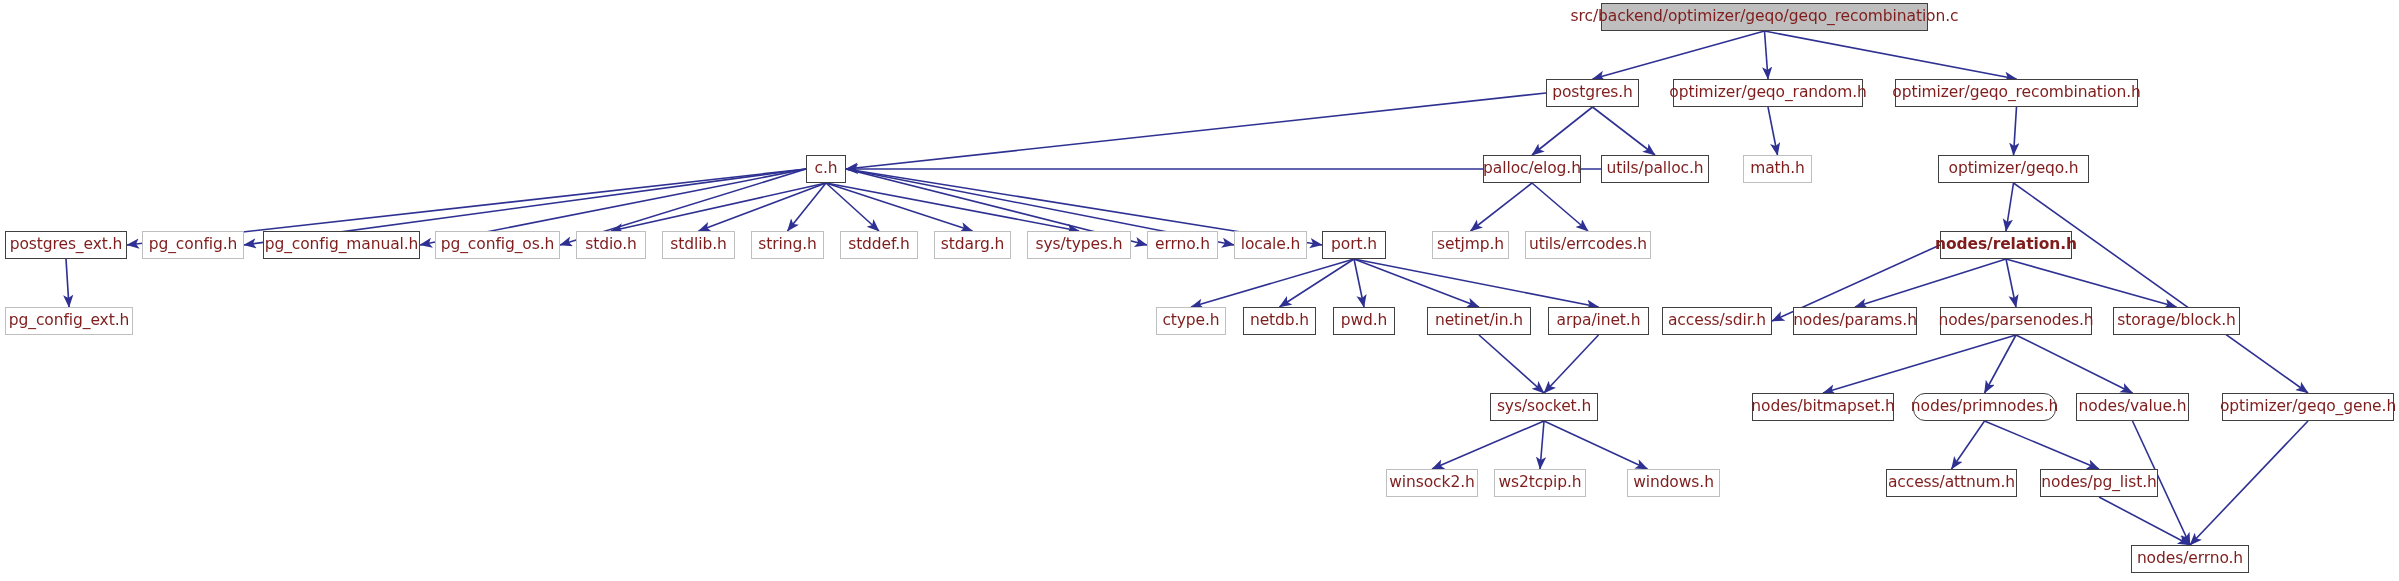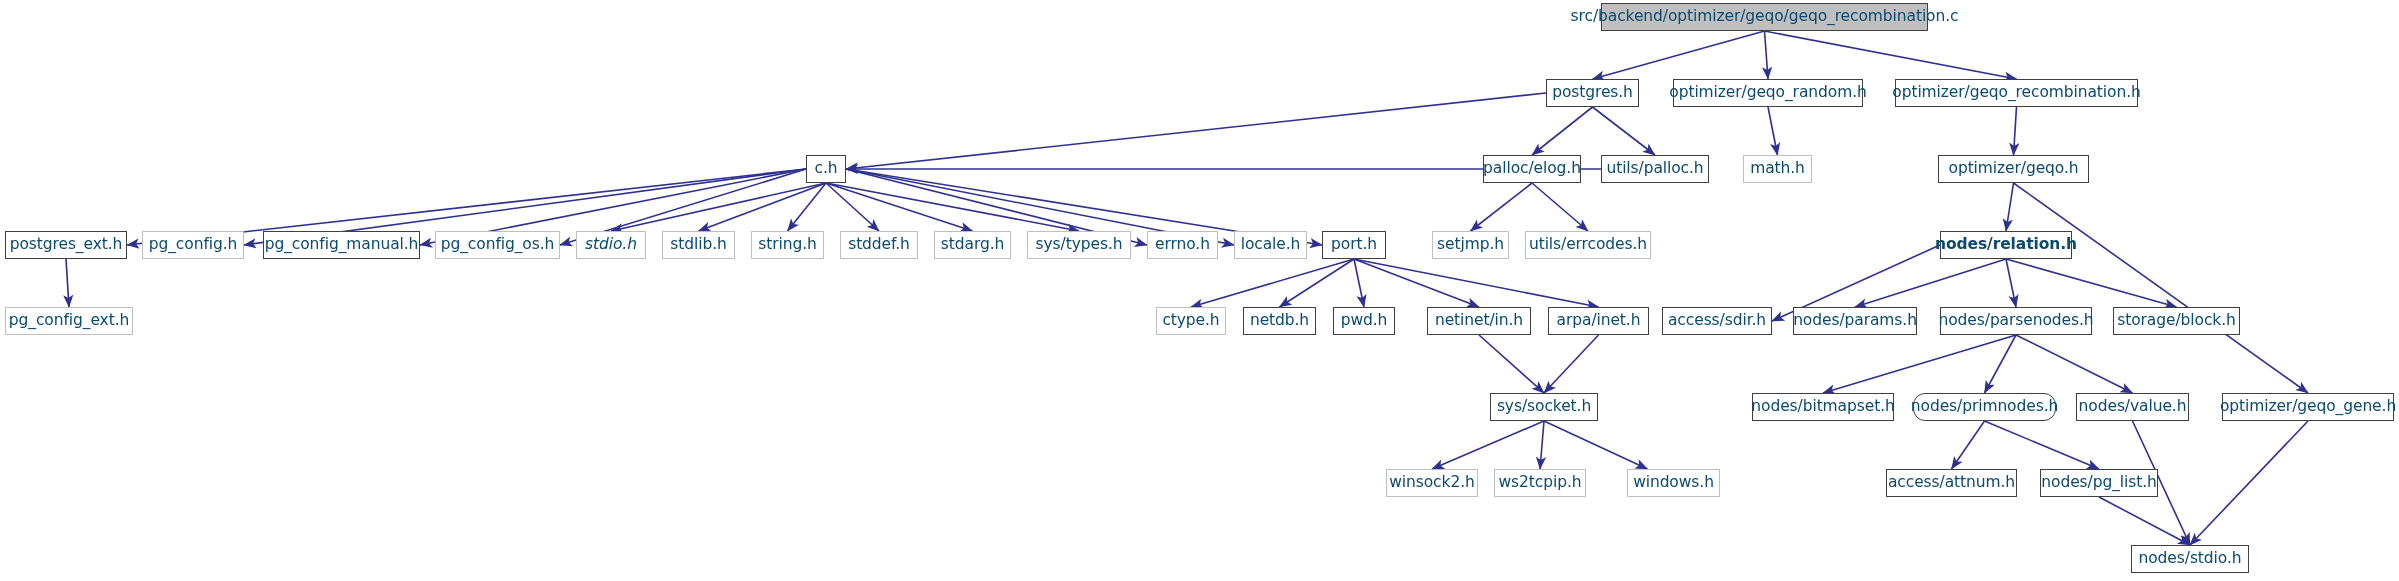--- a/index.html
+++ b/index.html
@@ -14,21 +14,21 @@
   #edges{position:absolute;left:0;top:0;width:2399px;height:581px;}
   .node{
     position:absolute;
     box-sizing:border-box;
     display:flex;
     align-items:center;
     justify-content:center;
     white-space:nowrap;
     font-size:15.5px;
     line-height:1;
-    color:#0c4a6e;
+    color:#7f1d1d;
     background:#ffffff;
     border:1px solid #bfbfbf;
     letter-spacing:-0.1px;
   }
   .node.solid{ border:1px solid #404040; }
   .node.root{
     background:#bfbfbf;
     border:1px solid #404040;
   }
 </style>
@@ -127,21 +127,21 @@
       </div>
       <div class="node" style="left: 142px; top: 231px; width: 102px; height: 28px;">
         <span>pg_config.h</span>
       </div>
       <div class="node solid" style="left: 263px; top: 231px; width: 157px; height: 28px;">
         <span>pg_config_manual.h</span>
       </div>
       <div class="node" style="left: 435px; top: 231px; width: 125px; height: 28px;">
         <span>pg_config_os.h</span>
       </div>
-      <div class="node" style="left: 576px; top: 231px; width: 70px; height: 28px; font-style: italic;">
+      <div class="node" style="left: 576px; top: 231px; width: 70px; height: 28px;">
         <span>stdio.h</span>
       </div>
       <div class="node" style="left: 662px; top: 231px; width: 73px; height: 28px;">
         <span>stdlib.h</span>
       </div>
       <div class="node" style="left: 751px; top: 231px; width: 73px; height: 28px;">
         <span>string.h</span>
       </div>
       <div class="node" style="left: 840px; top: 231px; width: 78px; height: 28px;">
         <span>stddef.h</span>
@@ -224,16 +224,16 @@
       <div class="node" style="left: 1601px; top: 469px; width: 93px; height: 28px; margin-left: 26px;">
         <span>windows.h</span>
       </div>
       <div class="node solid" style="left: 1886px; top: 469px; width: 131px; height: 28px;">
         <span>access/attnum.h</span>
       </div>
       <div class="node solid" style="left: 2040px; top: 469px; width: 118px; height: 28px;">
         <span>nodes/pg_list.h</span>
       </div>
       <div class="node solid" style="left: 2131px; top: 545px; width: 118px; height: 28px;">
-        <span>nodes/stdio.h</span>
+        <span>nodes/errno.h</span>
       </div>
     </div>
 </div>
 
 </body></html>

